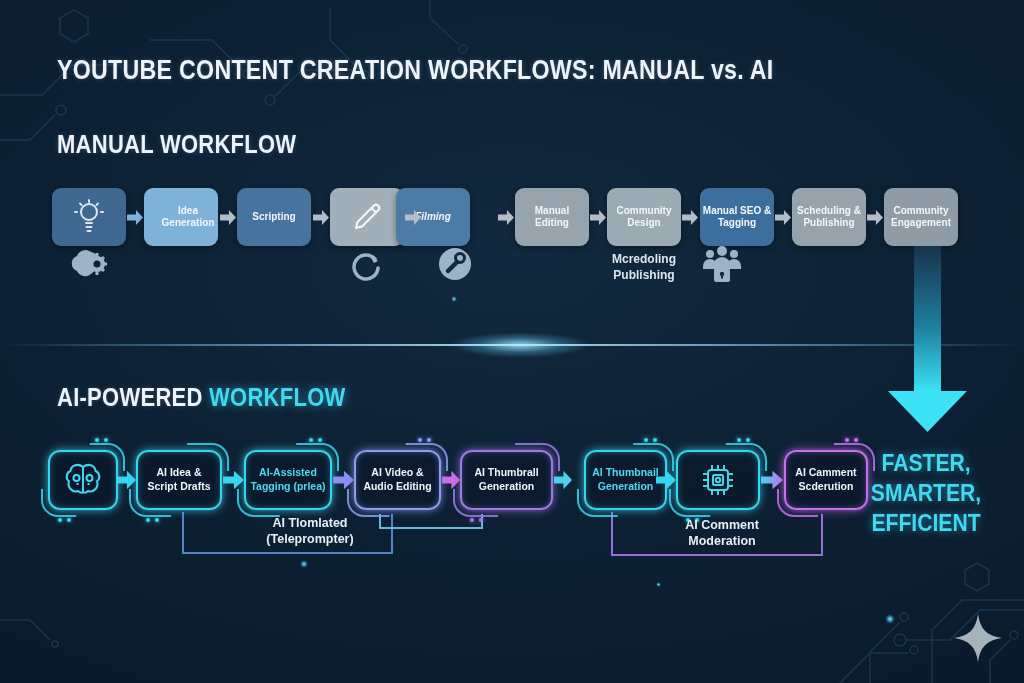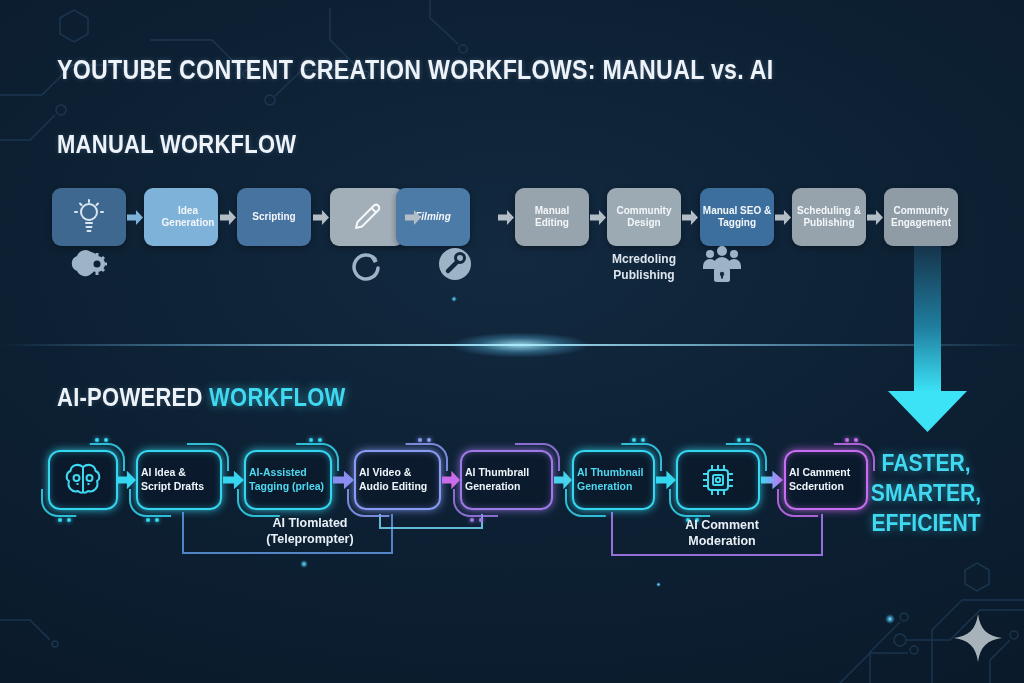--- a/index.html
+++ b/index.html
@@ -33,21 +33,21 @@
   
   .divider{position:absolute;left:0;right:0;top:344px;height:2px;
     background:linear-gradient(90deg,rgba(90,180,230,0) 0%,rgba(120,200,245,.45) 18%,rgba(170,235,255,.95) 50%,rgba(120,200,245,.45) 82%,rgba(90,180,230,0) 100%);}
   .flare{position:absolute;left:420px;top:327px;width:200px;height:36px;
     background:radial-gradient(ellipse 50% 50% at 50% 50%,rgba(170,240,255,.85) 0%,rgba(90,190,235,.35) 40%,transparent 70%);}
 
   
   .abox{position:absolute;top:450px;height:60px;border-radius:12px;box-sizing:border-box;
     background:rgba(10,26,43,.85);border:2.5px solid var(--c);
     box-shadow:0 0 10px -1px var(--c), inset 0 0 10px -4px var(--c);
-    display:flex;align-items:center;justify-content:center;
+    display:flex;align-items:center;justify-content:center;text-align:center;
     font-size:10.5px;font-weight:bold;line-height:1.3;padding:3px;color:#eef5fb;}
   .abox::before,.abox::after{content:"";position:absolute;inset:-9px;border:2px solid var(--c);
     border-radius:17px;opacity:.85;pointer-events:none;}
   .abox::before{clip-path:inset(0 0 62% 58%);}
   .abox::after{clip-path:inset(62% 58% 0 0);}
   .dots{position:absolute;display:flex;gap:5px;}
   .dots i{width:4px;height:4px;border-radius:50%;background:var(--c);box-shadow:0 0 4px var(--c);}
   .d-tr{top:-14px;right:8px;} .d-bl{bottom:-14px;left:8px;}
   .aarrow{position:absolute;top:469px;height:22px;
     clip-path:polygon(0 34%,52% 34%,52% 8%,100% 50%,52% 92%,52% 66%,0 66%);}
@@ -256,21 +256,21 @@
         <i></i>
       </span>
     </div>
   <div class="abox" style="left: 354px; width: 87px; --c: #8a9bf5; color: rgb(238, 245, 251);">
       <span>AI Video &amp; Audio Editing</span>
     <span class="dots d-tr">
         <i></i>
         <i></i>
       </span>
     </div>
-  <div class="abox" style="left: 572px; width: 83px; --c: #35d6f0; color: rgb(79, 218, 242);">
+  <div class="abox" style="left: 584px; width: 83px; --c: #35d6f0; color: rgb(79, 218, 242);">
       <span>AI Thumbnail Generation</span>
     <span class="dots d-tr">
         <i></i>
         <i></i>
       </span>
     </div>
   <div class="abox" style="left:676px;width:84px;--c:#35d6f0;">
     <svg width="42" height="42" viewBox="0 0 42 42">
       <g stroke="#3fd8f0" stroke-width="2" fill="none">
         <rect x="11" y="11" width="20" height="20" rx="3"></rect>

